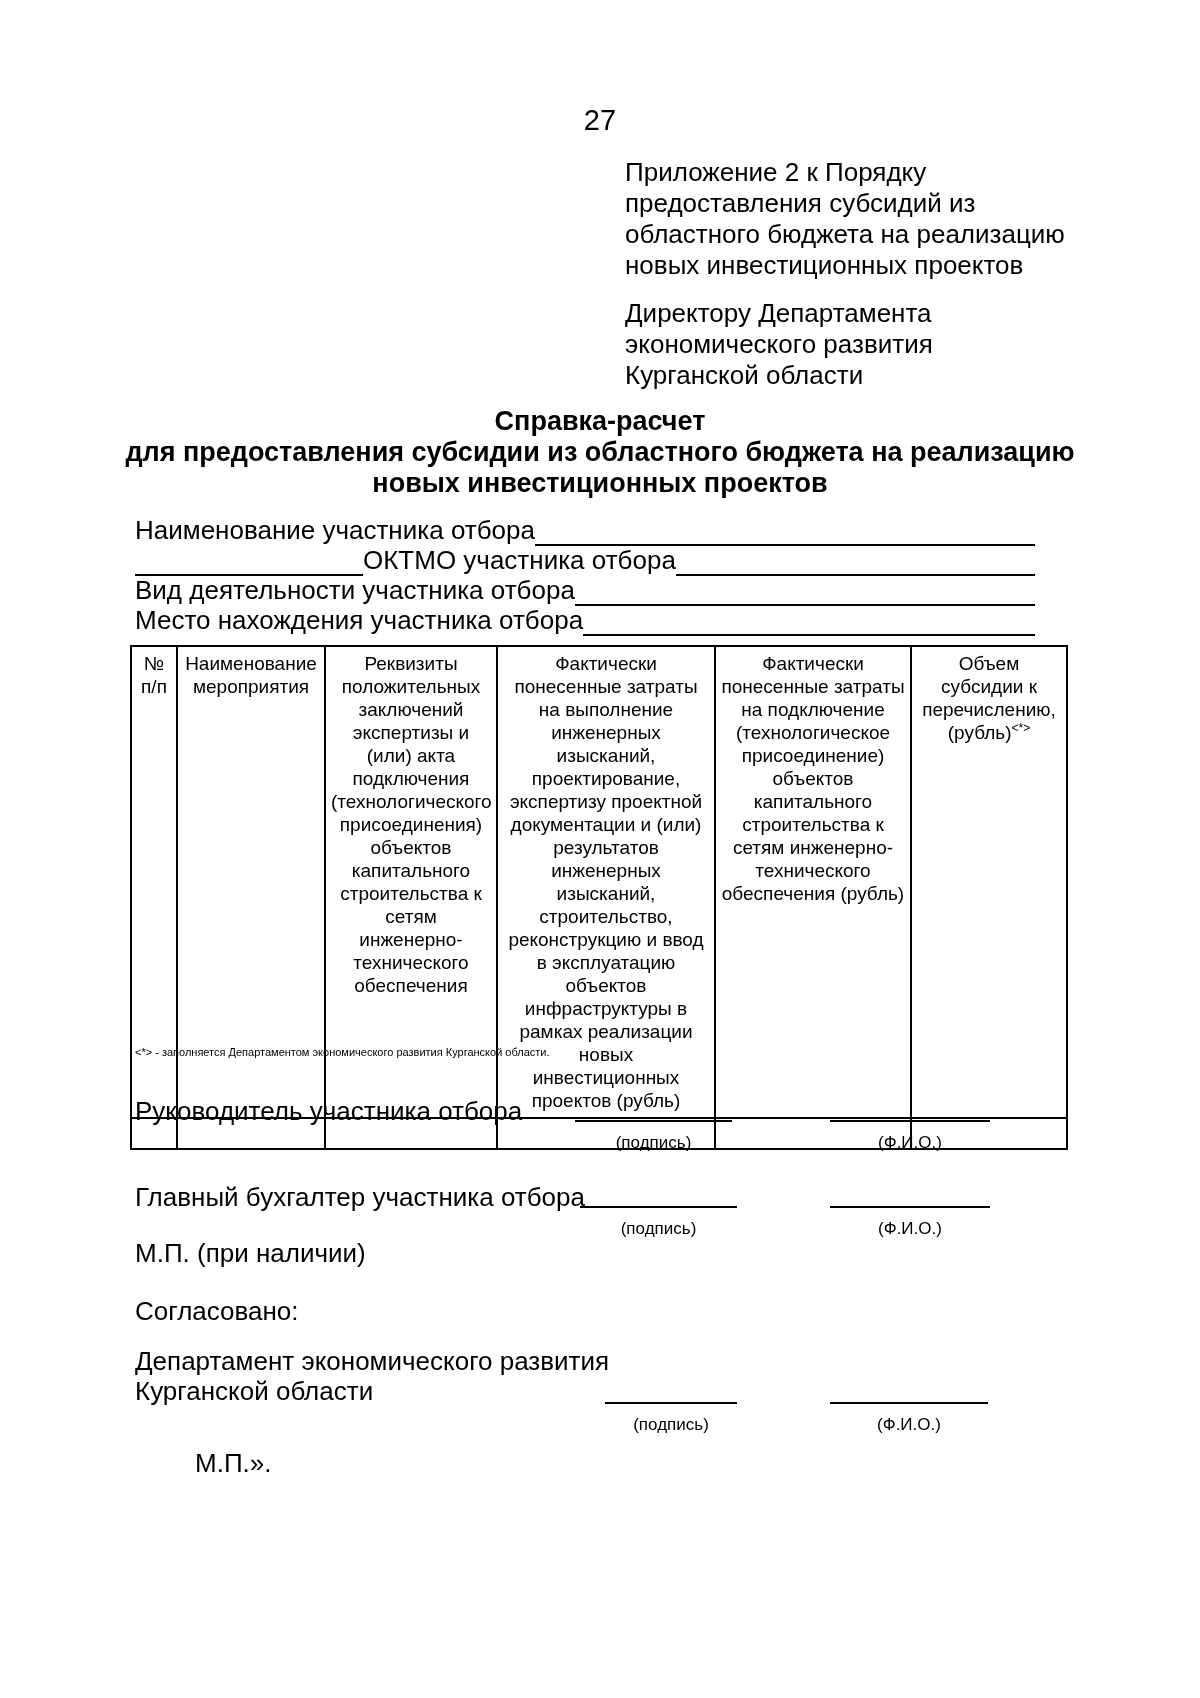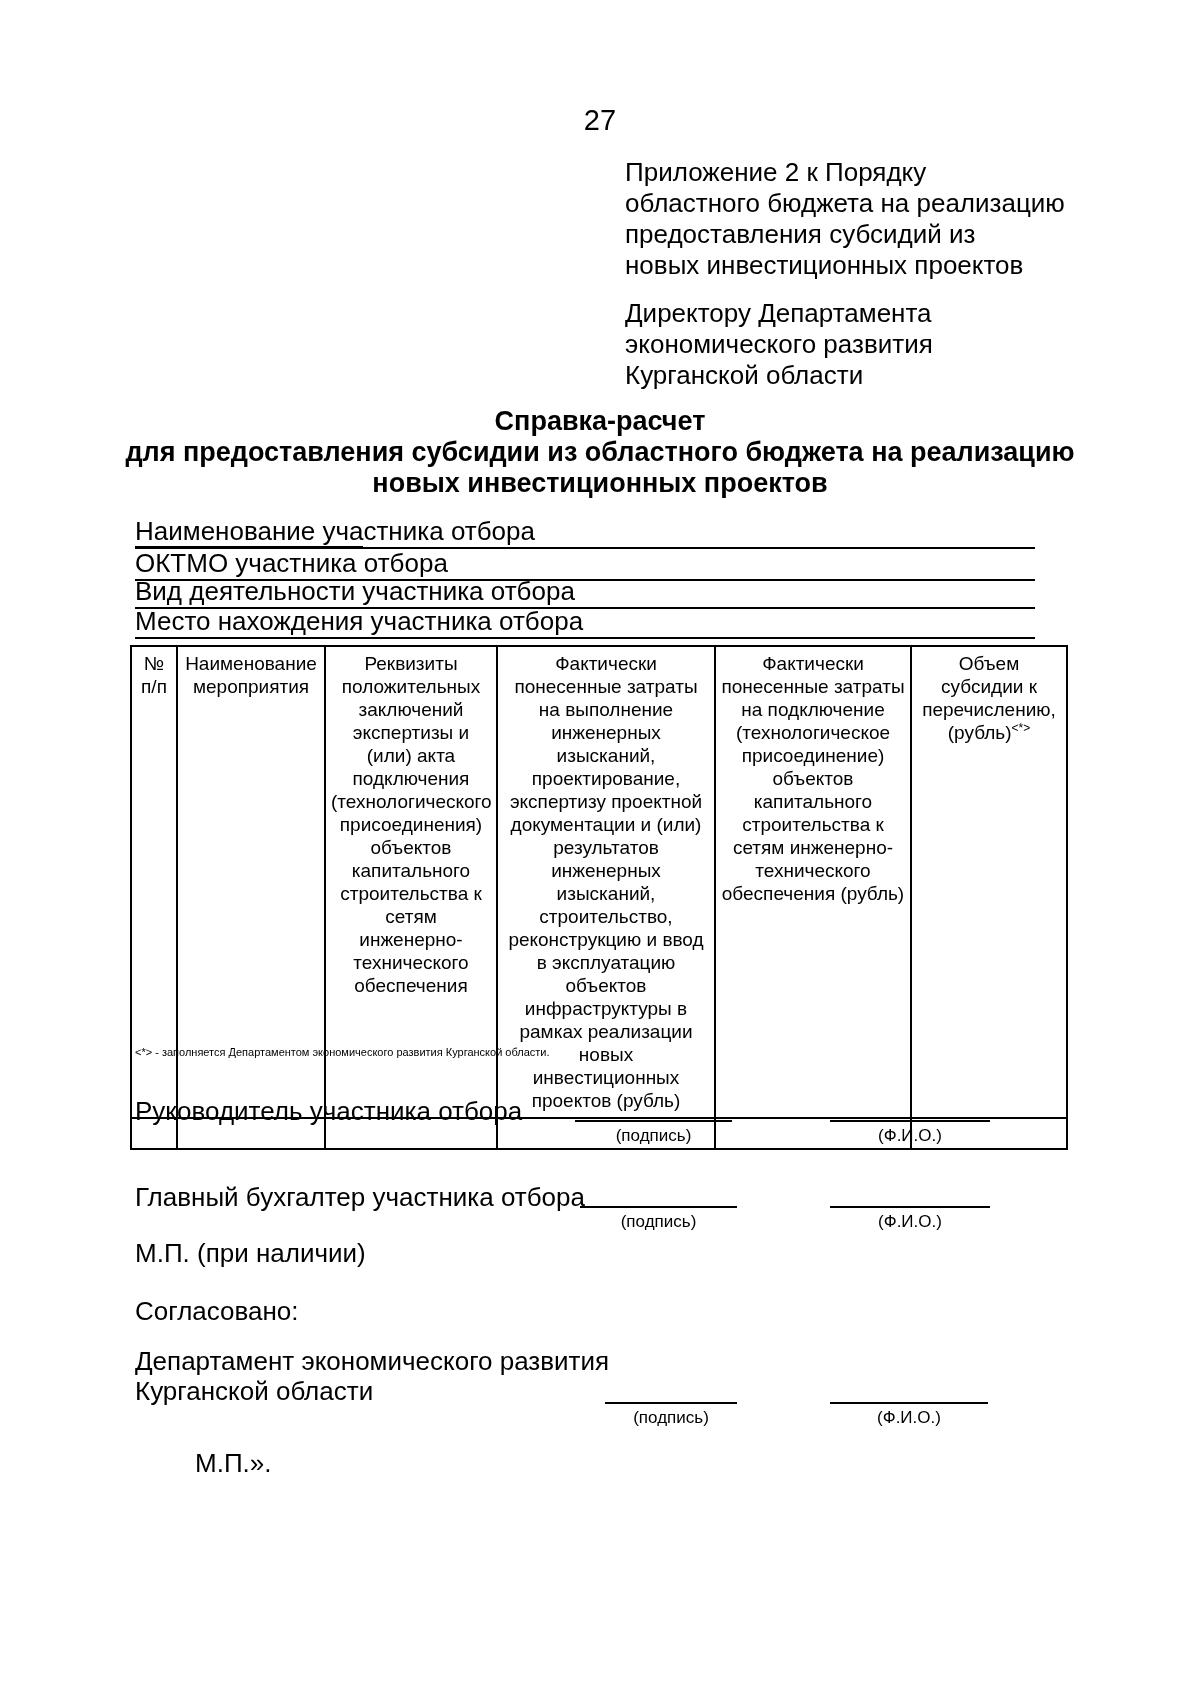--- a/index.html
+++ b/index.html
@@ -46,22 +46,22 @@
     line-height: 31px;
   }
   .form-section {
     position: absolute;
     left: 135px; top: 516px;
     width: 900px;
     font-size: 26px;
   }
   .form-line {
     display: flex;
+    align-items: flex-end;
     height: 30px;
-    flex-direction: column;
   }
   .form-label { white-space: nowrap; }
   .blank {
     display: inline-block;
     border-bottom: 2px solid #000;
     height: 24px;
   }
   .fill { flex: 1; }
   .calc-table {
     position: absolute;
@@ -92,39 +92,39 @@
     width: 930px;
     font-size: 26px;
   }
   .sig-label { line-height: 30px; white-space: nowrap; }
   .sig-slot { position: absolute; top: 0; }
   .sig-line { height: 26px; border-bottom: 2px solid #000; }
   .sig-slot.tall .sig-line { height: 58px; }
   .sig-caption {
     text-align: center;
     font-size: 17px;
-    padding-top: 4px;
+    padding-top: 11px;
   }
   .plain-line {
     position: absolute;
     left: 135px;
     font-size: 26px;
   }
 </style>
 </head>
 <body>
 
 <div class="page">
 
   <div class="page-number">27</div>
 
   <div class="appendix-block">
     <div>Приложение 2 к Порядку</div>
+    <div>предоставления субсидий из</div>
     <div>областного бюджета на реализацию</div>
-    <div>предоставления субсидий из</div>
     <div>новых инвестиционных проектов</div>
   </div>
 
   <div class="addressee-block">
     <div>Директору Департамента</div>
     <div>экономического развития</div>
     <div>Курганской области</div>
   </div>
 
   <div class="doc-title">

